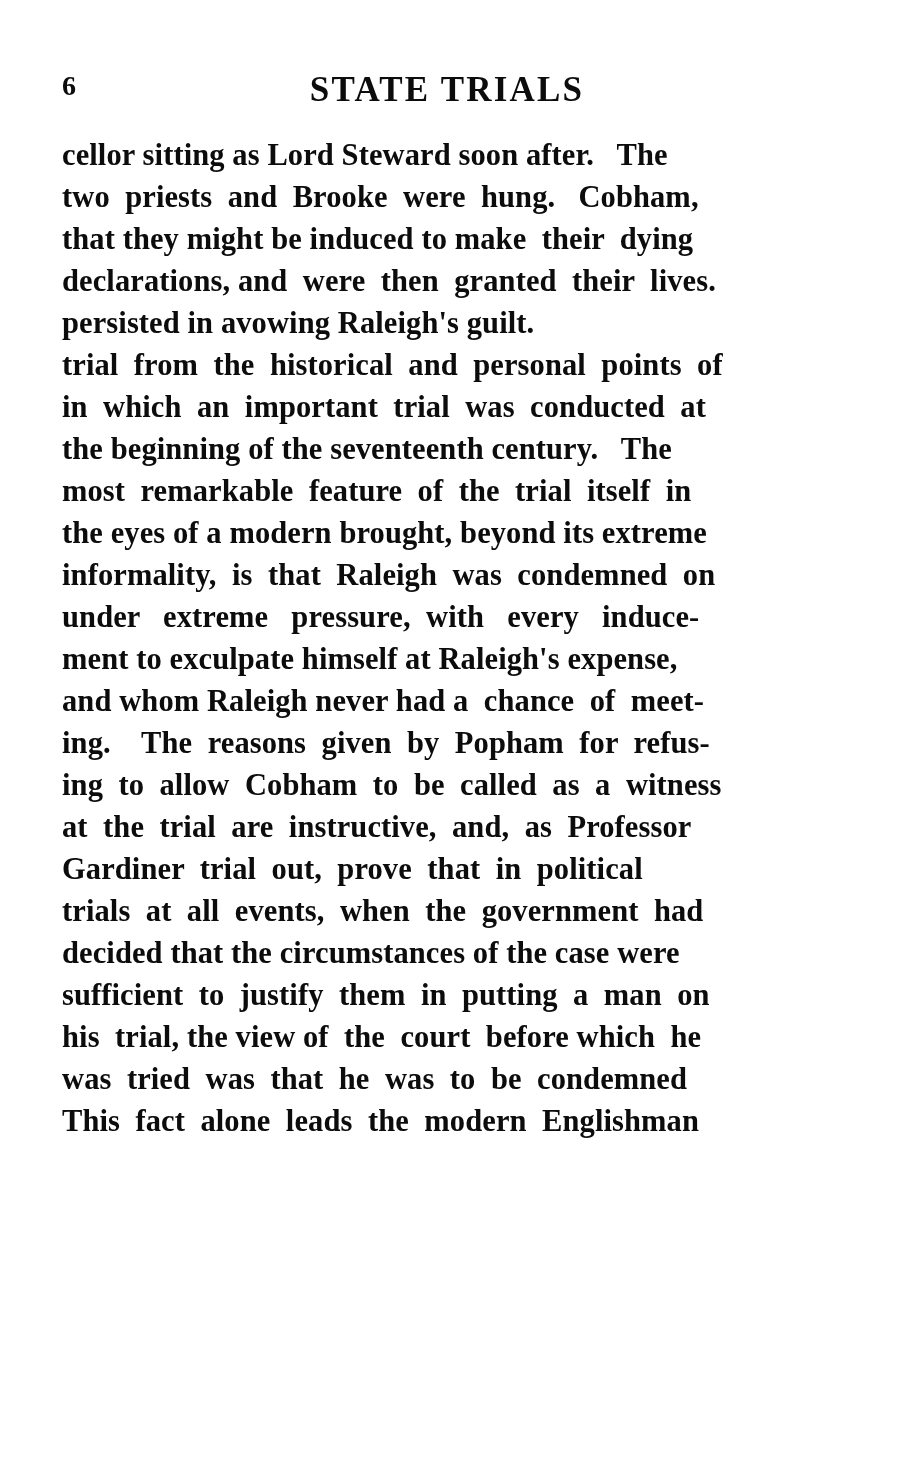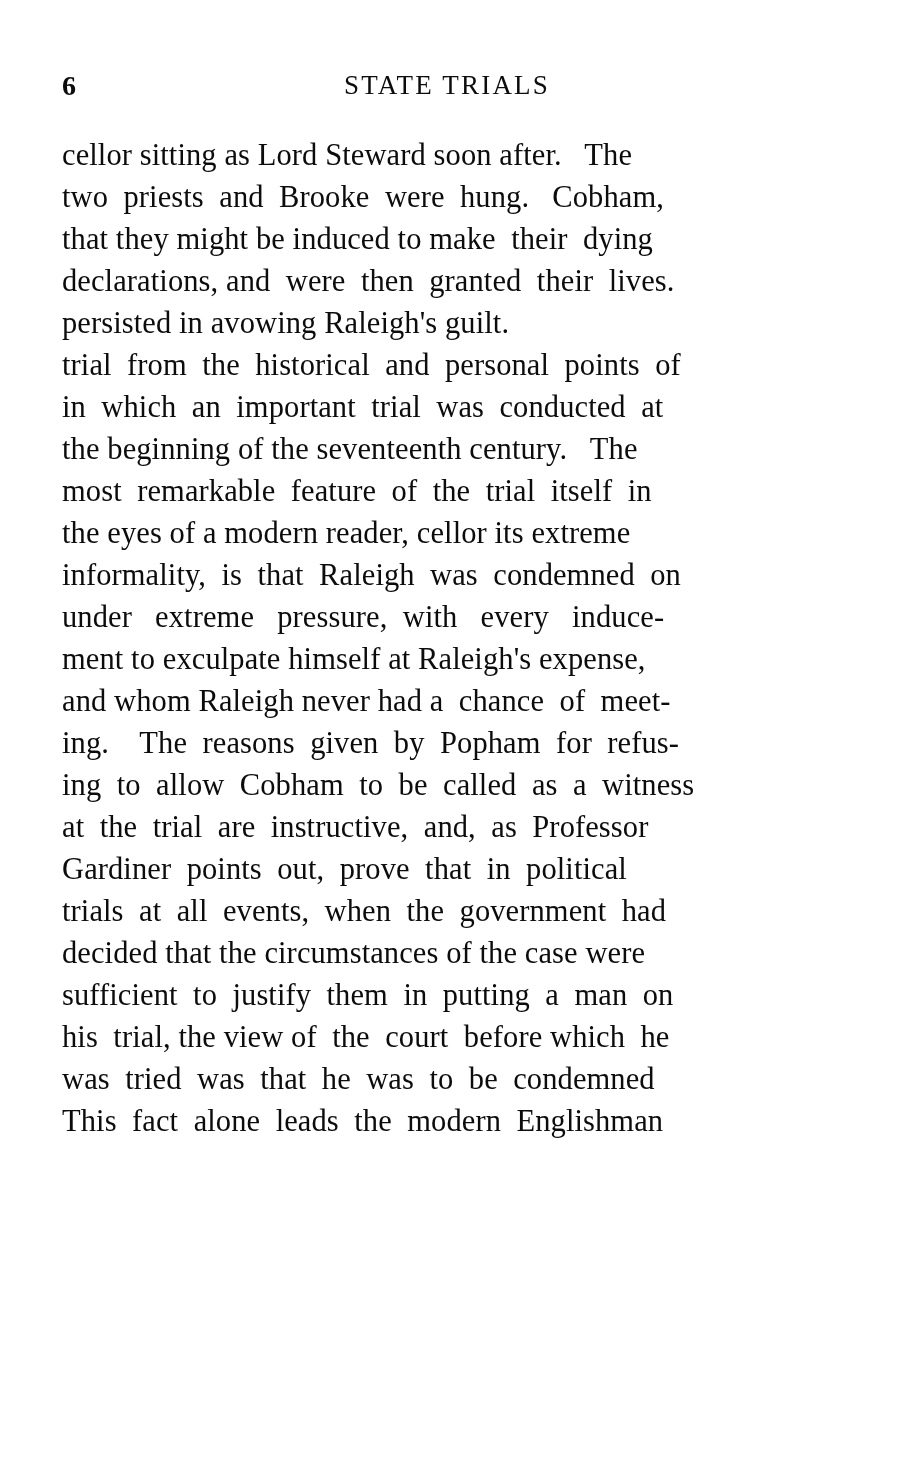--- a/index.html
+++ b/index.html
@@ -30,35 +30,35 @@
     font-size: 28px;
     font-weight: bold;
     letter-spacing: 0.5px;
   }
   .running-head {
     position: absolute;
     left: 0;
     top: 0;
     width: 770px;
     text-align: center;
-    font-size: 27px;
-    font-weight: normal;
+    font-size: 35px;
+    font-weight: bold;
     letter-spacing: 2.2px;
   }
   .body-text {
     position: absolute;
     top: 134px;
     left: 62px;
     width: 772px;
   }
   .line {
     display: block;
     font-size: 30.5px;
     line-height: 42px;
-    font-weight: normal;
+    font-weight: bold;
     white-space: pre;
     letter-spacing: 0.1px;
   }
 </style>
 </head>
 <body>
 
 <div class="page">
 
   <div class="header">
@@ -72,29 +72,29 @@
         <span class="line">two  priests  and  Brooke  were  hung.   Cobham,</span>
         <span class="line">that they might be induced to make  their  dying</span>
         <span class="line">declarations, and  were  then  granted  their  lives.</span>
         <span class="line">persisted in avowing Raleigh's guilt.</span>
       </div>
     <div id="p2">
         <span class="line">trial  from  the  historical  and  personal  points  of</span>
         <span class="line">in  which  an  important  trial  was  conducted  at</span>
         <span class="line">the beginning of the seventeenth century.   The</span>
         <span class="line">most  remarkable  feature  of  the  trial  itself  in</span>
-        <span class="line">the eyes of a modern reader, cellor its extreme</span>
+        <span class="line">the eyes of a modern brought, beyond its extreme</span>
         <span class="line">informality,  is  that  Raleigh  was  condemned  on</span>
         <span class="line">under   extreme   pressure,  with   every   induce-</span>
         <span class="line">ment to exculpate himself at Raleigh's expense,</span>
         <span class="line">and whom Raleigh never had a  chance  of  meet-</span>
         <span class="line">ing.    The  reasons  given  by  Popham  for  refus-</span>
         <span class="line">ing  to  allow  Cobham  to  be  called  as  a  witness</span>
         <span class="line">at  the  trial  are  instructive,  and,  as  Professor</span>
-        <span class="line">Gardiner  points  out,  prove  that  in  political</span>
+        <span class="line">Gardiner  trial  out,  prove  that  in  political</span>
         <span class="line">trials  at  all  events,  when  the  government  had</span>
         <span class="line">decided that the circumstances of the case were</span>
         <span class="line">sufficient  to  justify  them  in  putting  a  man  on</span>
         <span class="line">his  trial, the view of  the  court  before which  he</span>
         <span class="line">was  tried  was  that  he  was  to  be  condemned</span>
         <span class="line">This  fact  alone  leads  the  modern  Englishman</span>
       </div>
   </div>
 
 </div>

